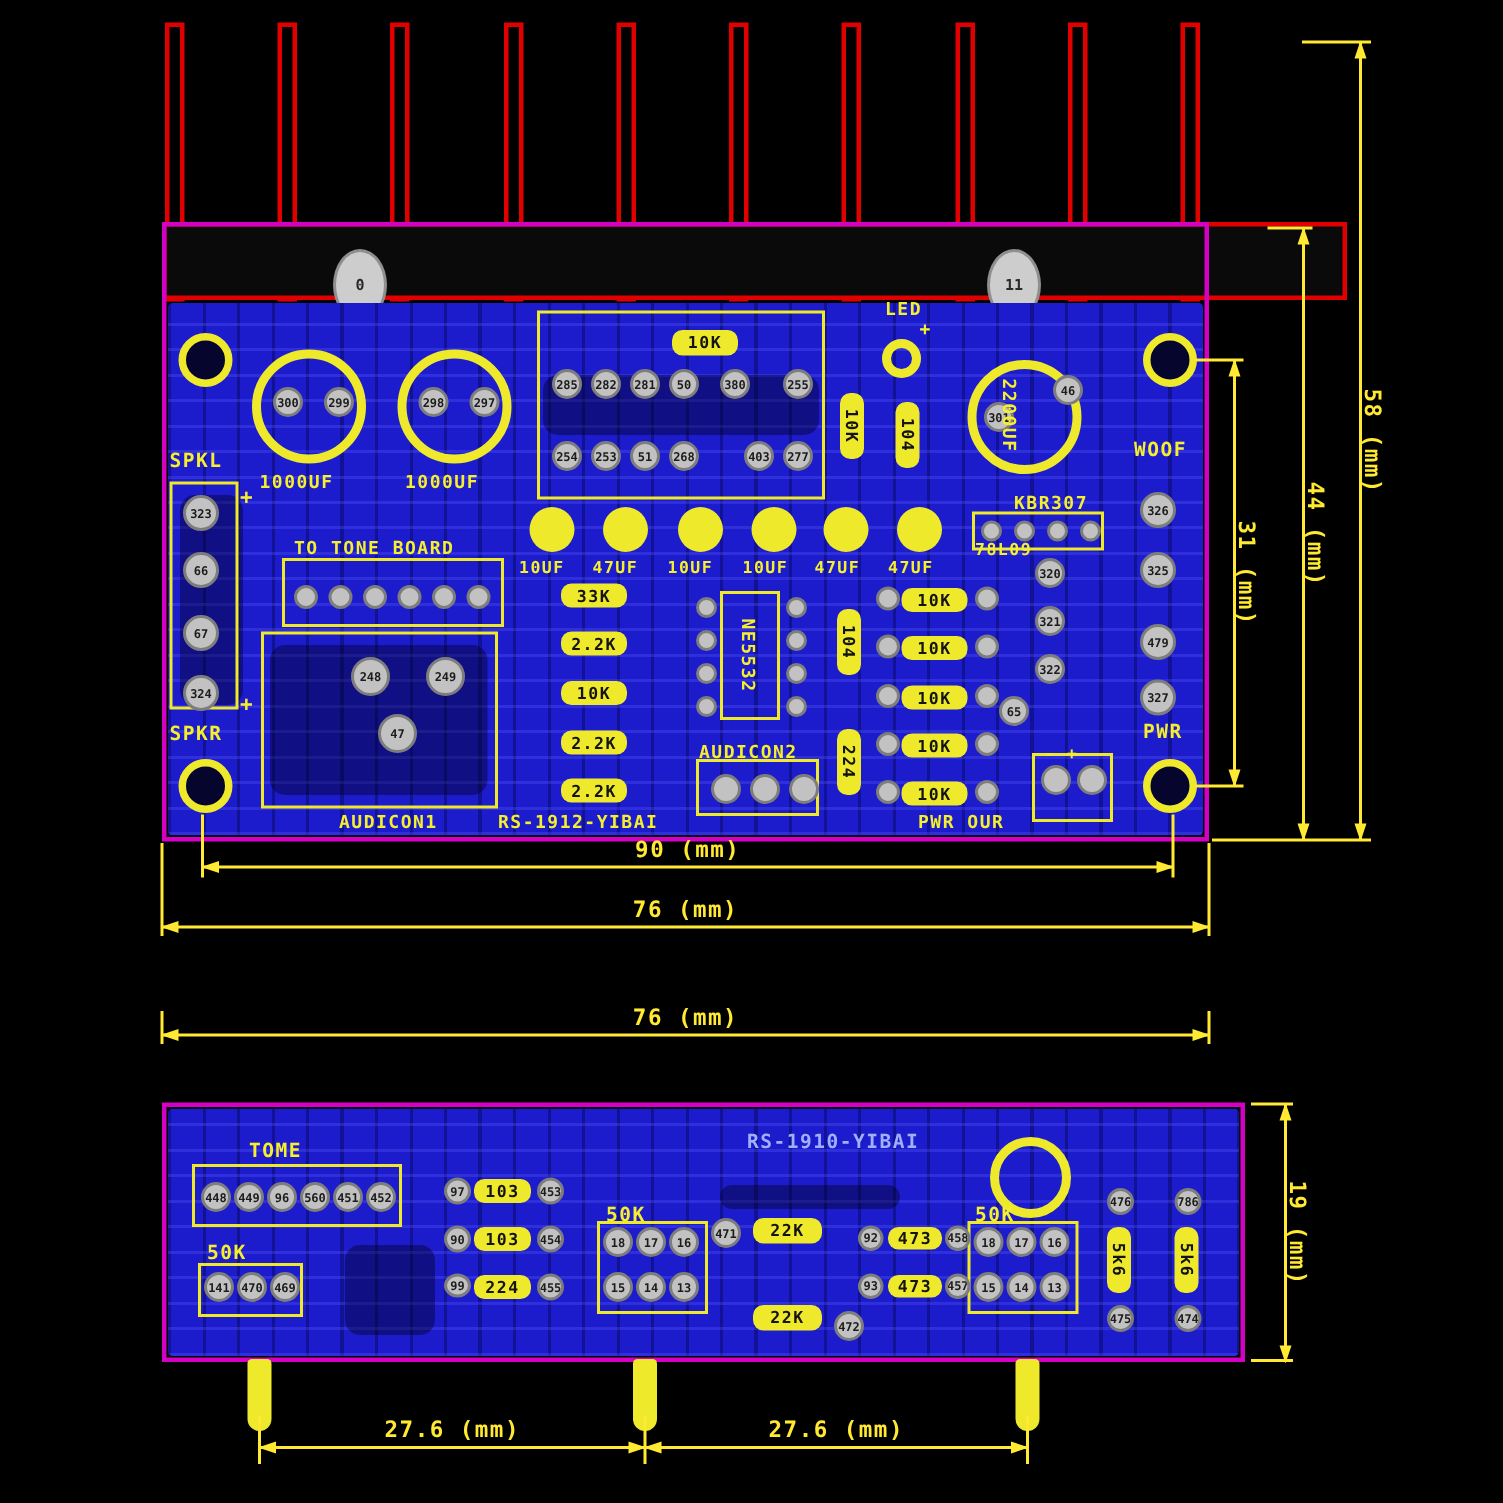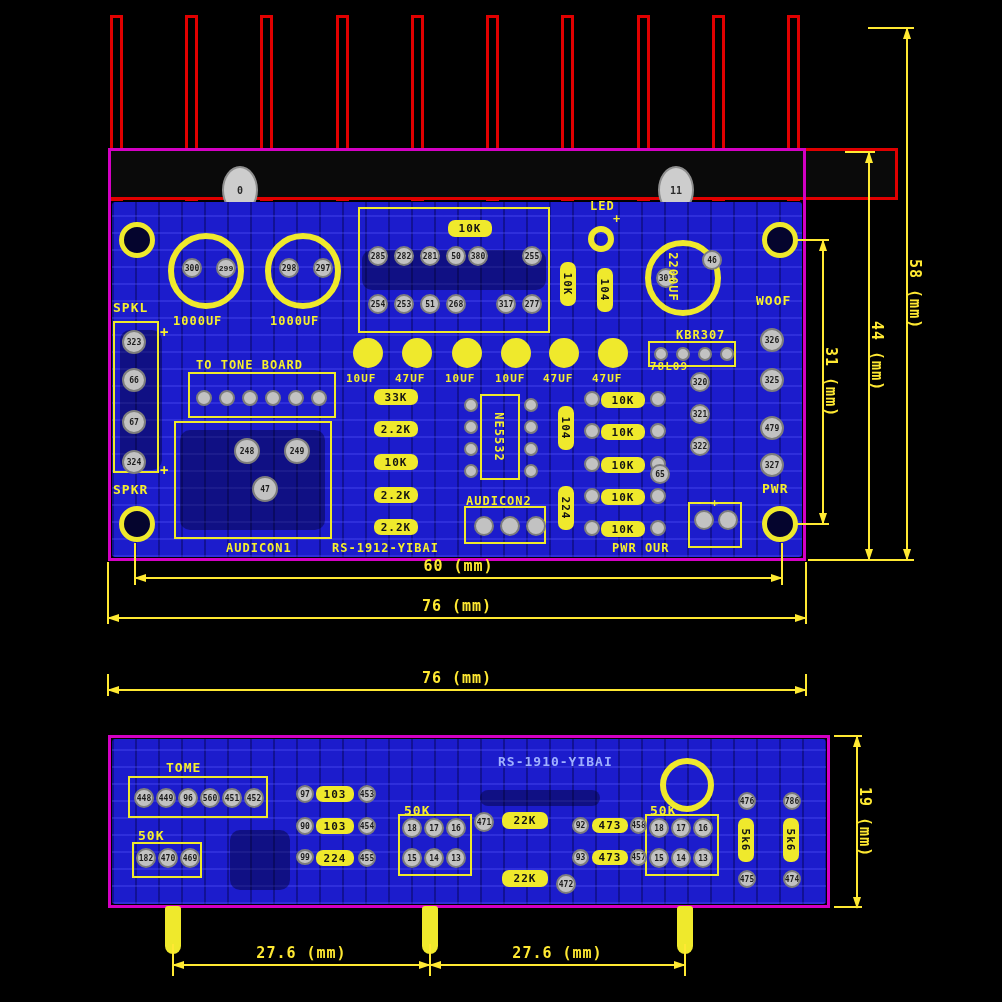--- a/index.html
+++ b/index.html
@@ -139,39 +139,39 @@
   <div class="layer">
     
   <div class="pad" style="left: 368px; top: 246px;">
         <span>285</span>
       </div><div class="pad" style="left: 394px; top: 246px;">
         <span>282</span>
       </div><div class="pad" style="left: 420px; top: 246px;">
         <span>281</span>
       </div><div class="pad" style="left: 446px; top: 246px;">
         <span>50</span>
-      </div><div class="pad" style="left: 468px; top: 246px;">
+      </div><div class="pad" style="left: 480px; top: 246px;">
         <span>380</span>
       </div><div class="pad" style="left: 522px; top: 246px;">
         <span>255</span>
       </div><div class="pad" style="left: 368px; top: 294px;">
         <span>254</span>
       </div><div class="pad" style="left: 394px; top: 294px;">
         <span>253</span>
       </div><div class="pad" style="left: 420px; top: 294px;">
         <span>51</span>
       </div><div class="pad" style="left: 446px; top: 294px;">
         <span>268</span>
       </div><div class="pad" style="left: 496px; top: 294px;">
-        <span>317</span>
+        <span>403</span>
       </div><div class="pad" style="left: 522px; top: 294px;">
         <span>277</span>
       </div><div class="pad" style="left: 182px; top: 258px;">
         <span>300</span>
-      </div><div class="pad" style="left: 216px; top: 258px; font-family: Liberation Mono, monospace;">
+      </div><div class="pad" style="left: 216px; top: 258px;">
         <span>299</span>
       </div><div class="pad" style="left: 279px; top: 258px;">
         <span>298</span>
       </div><div class="pad" style="left: 313px; top: 258px;">
         <span>297</span>
       </div><div class="pad" style="left: 656px; top: 268px;">
         <span>301</span>
       </div><div class="pad" style="left: 702px; top: 250px;">
         <span>46</span>
       </div><div class="pad" style="left: 122px; top: 330px; width: 24px; height: 24px;">
@@ -243,21 +243,21 @@
       </div><div class="pad" style="left: 698px; top: 347px; width: 14px; height: 14px;">
         <span></span>
       </div><div class="pad" style="left: 720px; top: 347px; width: 14px; height: 14px;">
         <span></span>
       </div><div class="pad" style="left: 690px; top: 372px;">
         <span>320</span>
       </div><div class="pad" style="left: 690px; top: 404px;">
         <span>321</span>
       </div><div class="pad" style="left: 690px; top: 436px;">
         <span>322</span>
-      </div><div class="pad" style="left: 650px; top: 464px;">
+      </div><div class="pad" style="left: 666px; top: 464px;">
         <span>65</span>
       </div><div class="pad" style="left: 760px; top: 328px; width: 24px; height: 24px;">
         <span>326</span>
       </div><div class="pad" style="left: 760px; top: 368px; width: 24px; height: 24px;">
         <span>325</span>
       </div><div class="pad" style="left: 760px; top: 416px; width: 24px; height: 24px;">
         <span>479</span>
       </div><div class="pad" style="left: 760px; top: 453px; width: 24px; height: 24px;">
         <span>327</span>
       </div><div class="pad" style="left: 474px; top: 516px;">
@@ -331,21 +331,21 @@
         <span>453</span>
       </div><div class="pad" style="left: 296px; top: 817px; width: 18px; height: 18px;">
         <span>90</span>
       </div><div class="pad" style="left: 358px; top: 817px; width: 18px; height: 18px;">
         <span>454</span>
       </div><div class="pad" style="left: 296px; top: 849px; width: 18px; height: 16px;">
         <span>99</span>
       </div><div class="pad" style="left: 358px; top: 849px; width: 18px; height: 18px;">
         <span>455</span>
       </div><div class="pad" style="left: 136px; top: 848px;">
-        <span>182</span>
+        <span>141</span>
       </div><div class="pad" style="left: 158px; top: 848px;">
         <span>470</span>
       </div><div class="pad" style="left: 180px; top: 848px;">
         <span>469</span>
       </div><div class="pad" style="left: 402px; top: 818px;">
         <span>18</span>
       </div><div class="pad" style="left: 424px; top: 818px;">
         <span>17</span>
       </div><div class="pad" style="left: 446px; top: 818px;">
         <span>16</span>
@@ -414,21 +414,21 @@
   <div class="dim v" style="left:906px;top:28px;height:532px">
     <span class="dlabel">58 (mm)</span>
   </div>
   <div class="dim v" style="left:868px;top:152px;height:408px">
     <span class="dlabel">44 (mm)</span>
   </div>
   <div class="dim v" style="left:822px;top:240px;height:284px">
     <span class="dlabel">31 (mm)</span>
   </div>
   <div class="dim h" style="left:135px;top:577px;width:647px">
-    <span class="dlabel">60 (mm)</span>
+    <span class="dlabel">90 (mm)</span>
   </div>
   <div class="dim h" style="left:108px;top:617px;width:698px">
     <span class="dlabel">76 (mm)</span>
   </div>
   <div class="dim h" style="left:108px;top:689px;width:698px">
     <span class="dlabel">76 (mm)</span>
   </div>
   <div class="dim v" style="left:856px;top:736px;height:172px">
     <span class="dlabel">19 (mm)</span>
   </div>

